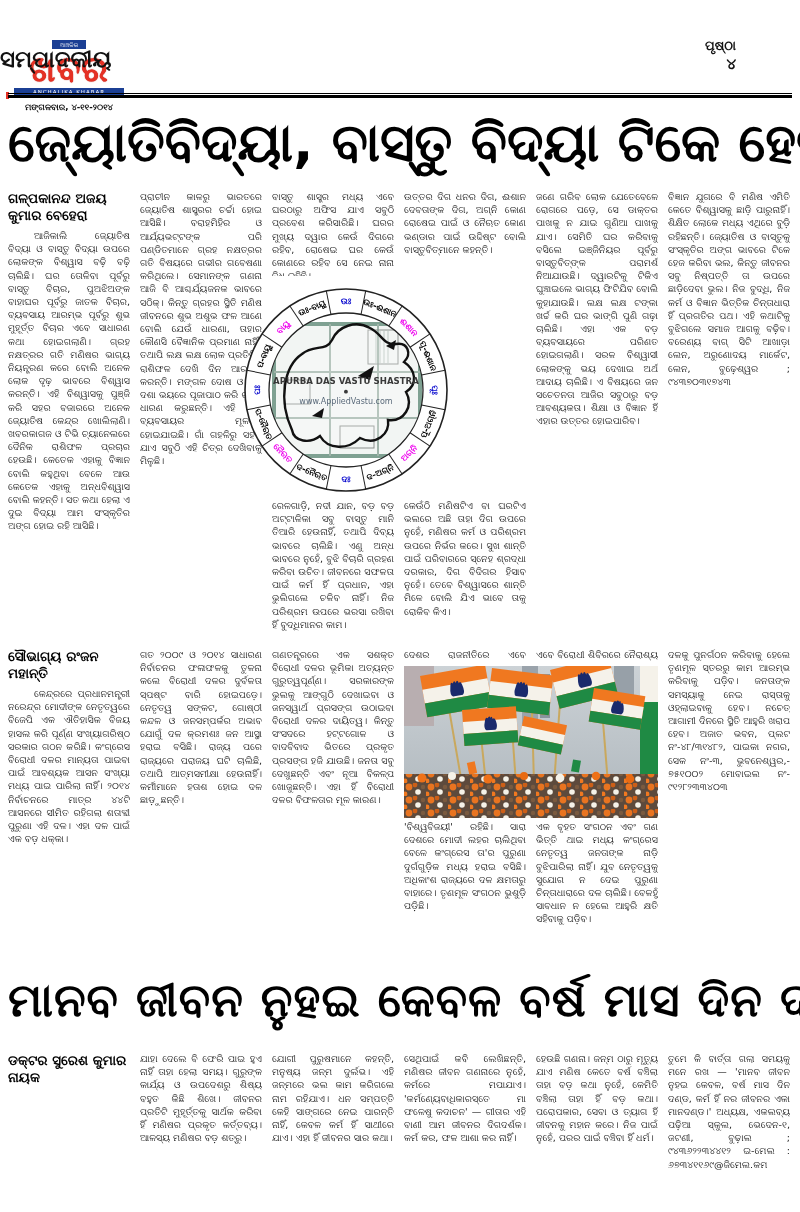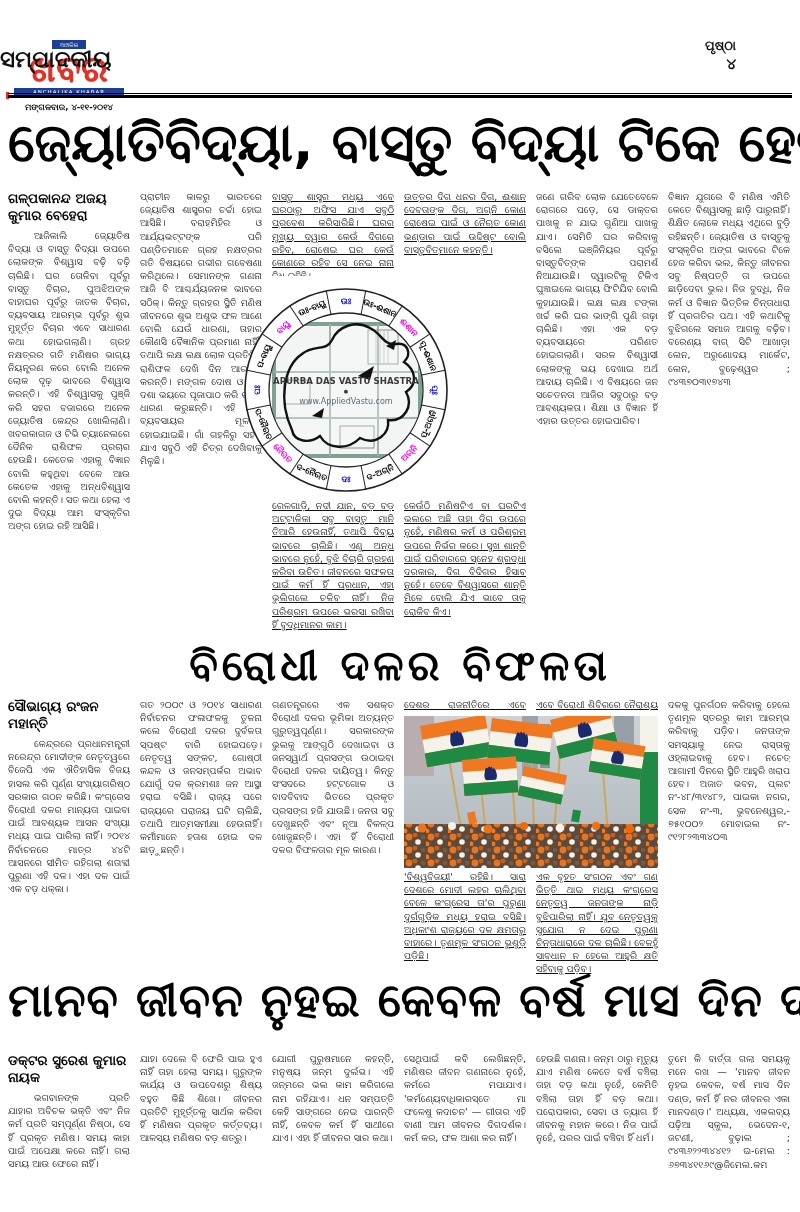--- a/index.html
+++ b/index.html
@@ -28,21 +28,21 @@
   .art{position:absolute;left:8px;width:784px;}
   .headline{width:100%;text-align:center;font-weight:bold;color:#000;white-space:nowrap;}
   .h1{font-size:53px;line-height:86px;height:90px;letter-spacing:0px;}
   .h2{font-size:42px;line-height:48px;height:50px;letter-spacing:4px;}
   .h3{font-size:46px;line-height:56px;height:58px;letter-spacing:1px;}
   .cols{position:relative;display:flex;gap:10px;}
   .col{flex:0 0 122px;width:122px;overflow:hidden;}
   .bodytext{margin:0;font-size:9.5px;line-height:13.2px;text-align:justify;color:#1c1c1c;}
   .indent{text-indent:26px;}
   .byline{font-size:13.5px;line-height:17px;font-weight:bold;margin:0 0 5px 0;color:#000;}
-  .seg{overflow:hidden;text-decoration:underline;}
+  .seg{overflow:hidden;}
   
   #a1{top:100px;}
   #a1 .cols{height:442px;}
   #a1 .seg-top{height:86px;}
   #a1 .seg-gap{height:223px;}
   #a1 .seg-bot{height:133px;}
   .wheel{position:absolute;left:232px;top:90px;width:212px;height:220px;}
   
   #a2{top:642px;}
   #a2 .cols{height:280px;margin-top:6px;}
@@ -182,21 +182,20 @@
           <text x="106" y="24" transform="rotate(270 106 110)" fill="#0000cc">ପଃ</text>
           <text x="106" y="24" transform="rotate(292.5 106 110)" fill="#000000">ପ-ବାୟୁ</text>
           <text x="106" y="24" transform="rotate(315 106 110)" fill="#ee00ee">ବାୟୁ</text>
           <text x="106" y="24" transform="rotate(337.5 106 110)" fill="#000000">ଉଃ-ବାୟୁ</text>
         </g>
       </svg>
     </div>
   </div>
 
   <div class="art" id="a2">
-    <div class="headline h2">ବିରୋଧୀ ଦଳର ବିଫଳତା</div>
     <div class="cols">
       <div class="col">
         <div class="byline">ସୌଭାଗ୍ୟ ରଂଜନ ମହାନ୍ତି</div>
         <p class="bodytext indent">କେନ୍ଦ୍ରରେ ପ୍ରଧାନମନ୍ତ୍ରୀ ନରେନ୍ଦ୍ର ମୋଦୀଙ୍କ ନେତୃତ୍ୱରେ ବିଜେପି ଏକ ଐତିହାସିକ ବିଜୟ ହାସଲ କରି ପୂର୍ଣ୍ଣ ସଂଖ୍ୟାଗରିଷ୍ଠ ସରକାର ଗଠନ କରିଛି। କଂଗ୍ରେସ ବିରୋଧୀ ଦଳର ମାନ୍ୟତା ପାଇବା ପାଇଁ ଆବଶ୍ୟକ ଆସନ ସଂଖ୍ୟା ମଧ୍ୟ ପାଇ ପାରିଲା ନାହିଁ। ୨୦୧୪ ନିର୍ବାଚନରେ ମାତ୍ର ୪୪ଟି ଆସନରେ ସୀମିତ ରହିଗଲା ଶତାବ୍ଦୀ ପୁରୁଣା ଏହି ଦଳ। ଏହା ଦଳ ପାଇଁ ଏକ ବଡ଼ ଧକ୍କା।</p>
       </div>
       <div class="col">
         <p class="bodytext">ଗତ ୨୦୦୯ ଓ ୨୦୧୪ ସାଧାରଣ ନିର୍ବାଚନର ଫଳାଫଳକୁ ତୁଳନା କଲେ ବିରୋଧୀ ଦଳର ଦୁର୍ବଳତା ସ୍ପଷ୍ଟ ବାରି ହୋଇପଡ଼େ। ନେତୃତ୍ୱ ସଙ୍କଟ, ଗୋଷ୍ଠୀ କନ୍ଦଳ ଓ ଜନସମ୍ପର୍କର ଅଭାବ ଯୋଗୁଁ ଦଳ କ୍ରମଶଃ ଜନ ଆସ୍ଥା ହରାଇ ବସିଛି। ରାଜ୍ୟ ପରେ ରାଜ୍ୟରେ ପରାଜୟ ଘଟି ଚାଲିଛି, ତଥାପି ଆତ୍ମସମୀକ୍ଷା ହେଉନାହିଁ। କର୍ମୀମାନେ ହତାଶ ହୋଇ ଦଳ ଛାଡ଼ୁଛନ୍ତି।</p>
       </div>
       <div class="col">
         <p class="bodytext">ଗଣତନ୍ତ୍ରରେ ଏକ ସଶକ୍ତ ବିରୋଧୀ ଦଳର ଭୂମିକା ଅତ୍ୟନ୍ତ ଗୁରୁତ୍ୱପୂର୍ଣ୍ଣ। ସରକାରଙ୍କ ଭୁଲକୁ ଆଙ୍ଗୁଠି ଦେଖାଇବା ଓ ଜନସ୍ୱାର୍ଥ ପ୍ରସଙ୍ଗ ଉଠାଇବା ବିରୋଧୀ ଦଳର ଦାୟିତ୍ୱ। କିନ୍ତୁ ସଂସଦରେ ହଟ୍ଟଗୋଳ ଓ ବାଦବିବାଦ ଭିତରେ ପ୍ରକୃତ ପ୍ରସଙ୍ଗ ହଜି ଯାଉଛି। ଜନତା ସବୁ ଦେଖୁଛନ୍ତି ଏବଂ ନୂଆ ବିକଳ୍ପ ଖୋଜୁଛନ୍ତି। ଏହା ହିଁ ବିରୋଧୀ ଦଳର ବିଫଳତାର ମୂଳ କାରଣ।</p>
@@ -307,21 +306,20 @@
         <rect x="168" y="94" width="8" height="12" fill="#1f8a44" transform="rotate(10 172 100)"></rect>
       </svg>
     </div>
   </div>
 
   <div class="art" id="a3">
     <div class="headline h3">ମାନବ ଜୀବନ ନୁହଇ କେବଳ ବର୍ଷ ମାସ ଦିନ ଦଣ୍ଡ...</div>
     <div class="cols">
       <div class="col">
         <div class="byline">ଡକ୍ଟର ସୁରେଶ କୁମାର ନାୟକ</div>
-        <p class="bodytext indent">ଭଗବାନଙ୍କ ପ୍ରତି ଯାହାର ଅବିଚଳ ଭକ୍ତି ଏବଂ ନିଜ କର୍ମ ପ୍ରତି ସମ୍ପୂର୍ଣ୍ଣ ନିଷ୍ଠା, ସେ ହିଁ ପ୍ରକୃତ ମଣିଷ। ସମୟ କାହା ପାଇଁ ଅପେକ୍ଷା କରେ ନାହିଁ। ଗଲା ସମୟ ଆଉ ଫେରେ ନାହିଁ।</p>
       </div>
       <div class="col">
         <p class="bodytext">ଯାହା ଦେଲେ ବି ଫେରି ପାଇ ହୁଏ ନାହିଁ ତାହା ହେଲା ସମୟ। ଗୁରୁଙ୍କ କାର୍ଯ୍ୟ ଓ ଉପଦେଶରୁ ଶିଷ୍ୟ ବହୁତ କିଛି ଶିଖେ। ଜୀବନର ପ୍ରତିଟି ମୁହୂର୍ତ୍ତକୁ ସାର୍ଥକ କରିବା ହିଁ ମଣିଷର ପ୍ରକୃତ କର୍ତ୍ତବ୍ୟ। ଆଳସ୍ୟ ମଣିଷର ବଡ଼ ଶତ୍ରୁ।</p>
       </div>
       <div class="col">
         <p class="bodytext">ଯୋଗୀ ପୁରୁଷମାନେ କହନ୍ତି, ମନୁଷ୍ୟ ଜନ୍ମ ଦୁର୍ଲଭ। ଏହି ଜନ୍ମରେ ଭଲ କାମ କରିଗଲେ ନାମ ରହିଯାଏ। ଧନ ସମ୍ପତ୍ତି କେହି ସାଙ୍ଗରେ ନେଇ ପାରନ୍ତି ନାହିଁ, କେବଳ କର୍ମ ହିଁ ସାଥୀରେ ଯାଏ। ଏହା ହିଁ ଜୀବନର ସାର କଥା।</p>
       </div>
       <div class="col">
         <p class="bodytext">ସେଥିପାଇଁ କବି ଲେଖିଛନ୍ତି, ମଣିଷର ଜୀବନ ଗଣନାରେ ନୁହେଁ, କର୍ମରେ ମପାଯାଏ। 'କର୍ମଣ୍ୟେବାଧିକାରସ୍ତେ ମା ଫଳେଷୁ କଦାଚନ' — ଗୀତାର ଏହି ବାଣୀ ଆମ ଜୀବନର ଦିଗଦର୍ଶକ। କର୍ମ କର, ଫଳ ଆଶା କର ନାହିଁ।</p>
       </div>

